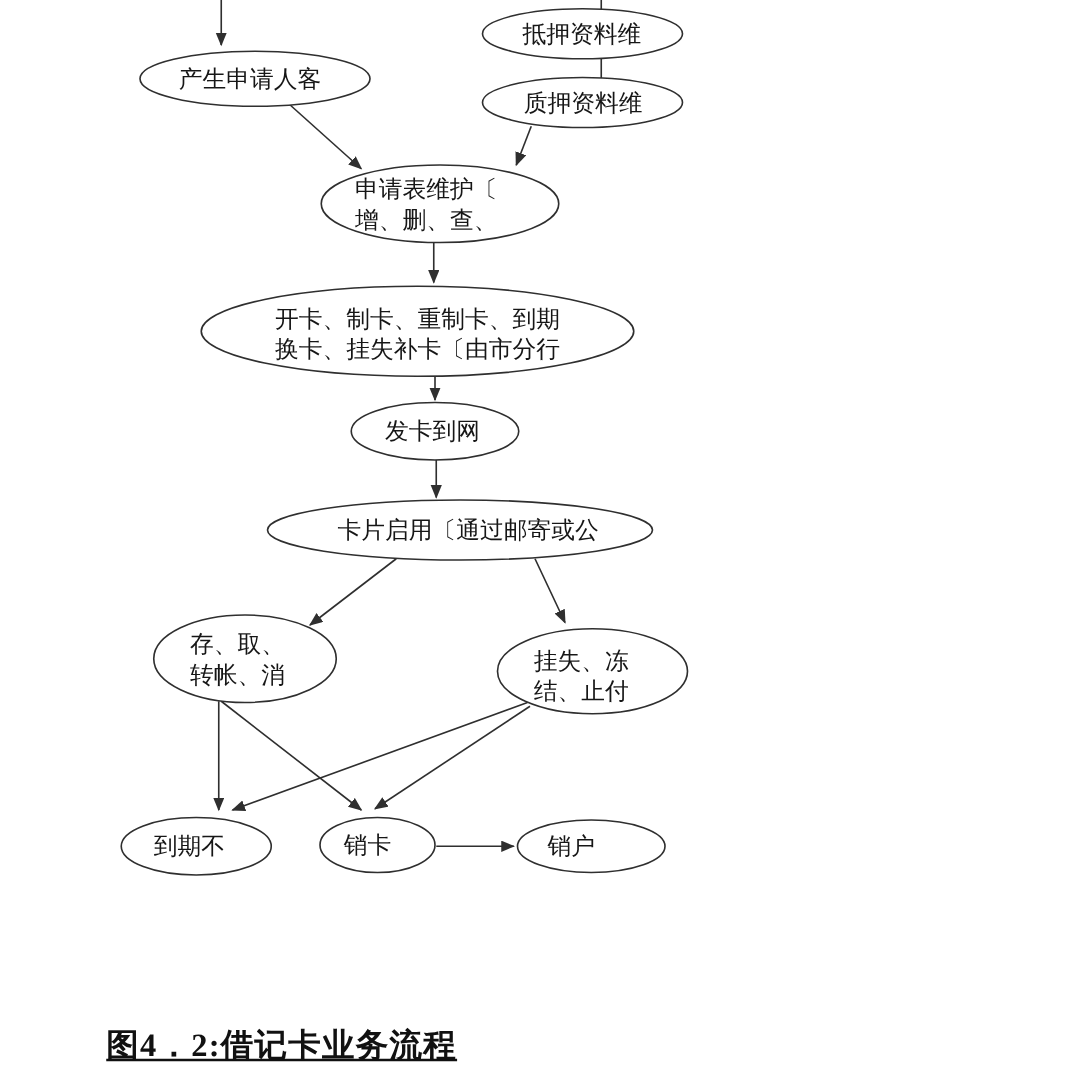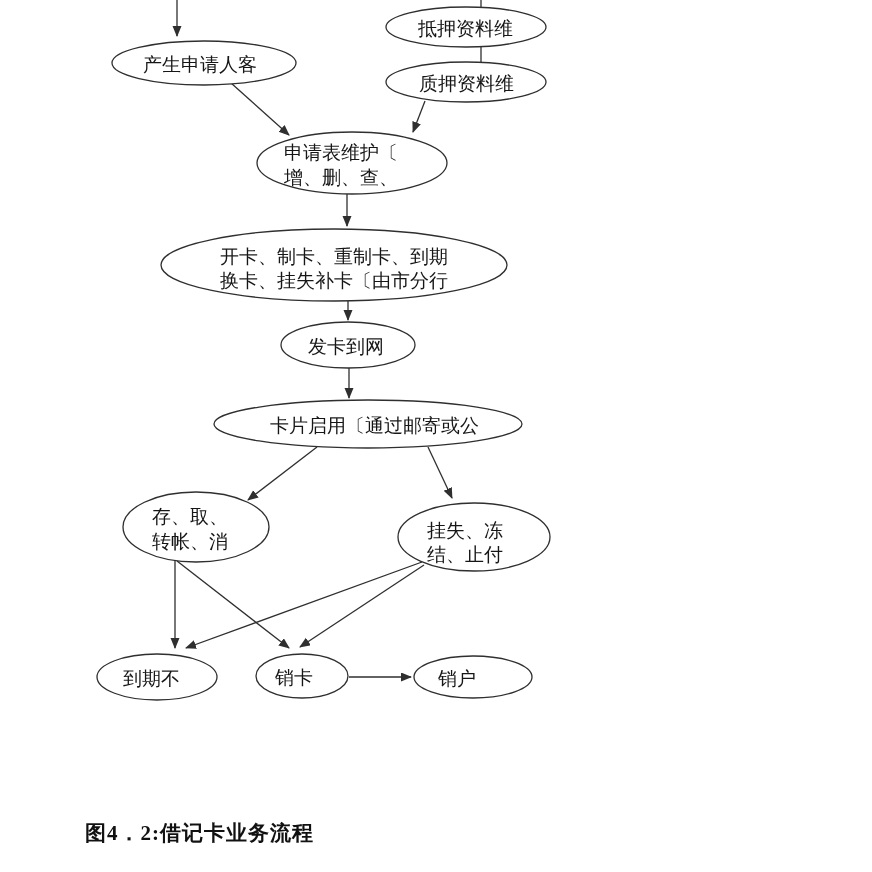--- a/index.html
+++ b/index.html
@@ -16,25 +16,26 @@
   .edge { stroke: #2f2f2f; stroke-width: 1.3px; fill: none; }
   .node-text {
     fill: #161616;
     font-size: 19px;
     font-family: "Liberation Serif", "DejaVu Serif", serif;
     dominant-baseline: central;
   }
   #caption {
     position: absolute;
     left: 85px; top: 819px;
-    font-size: 21px;
+    font-size: 26px;
     font-weight: bold;
     color: #111111;
     letter-spacing: 1px;
     white-space: nowrap;
+    text-decoration: underline;
   }
 </style>
 </head>
 <body>
 
 <div id="stage">
   <svg width="872" height="872" viewBox="0 0 872 872">
     <defs>
       <marker id="arw" markerUnits="userSpaceOnUse" markerWidth="12" markerHeight="10" refX="10" refY="4.5" orient="auto">
         <path d="M0,0 L11,4.5 L0,9 Z" fill="#2f2f2f"></path>

